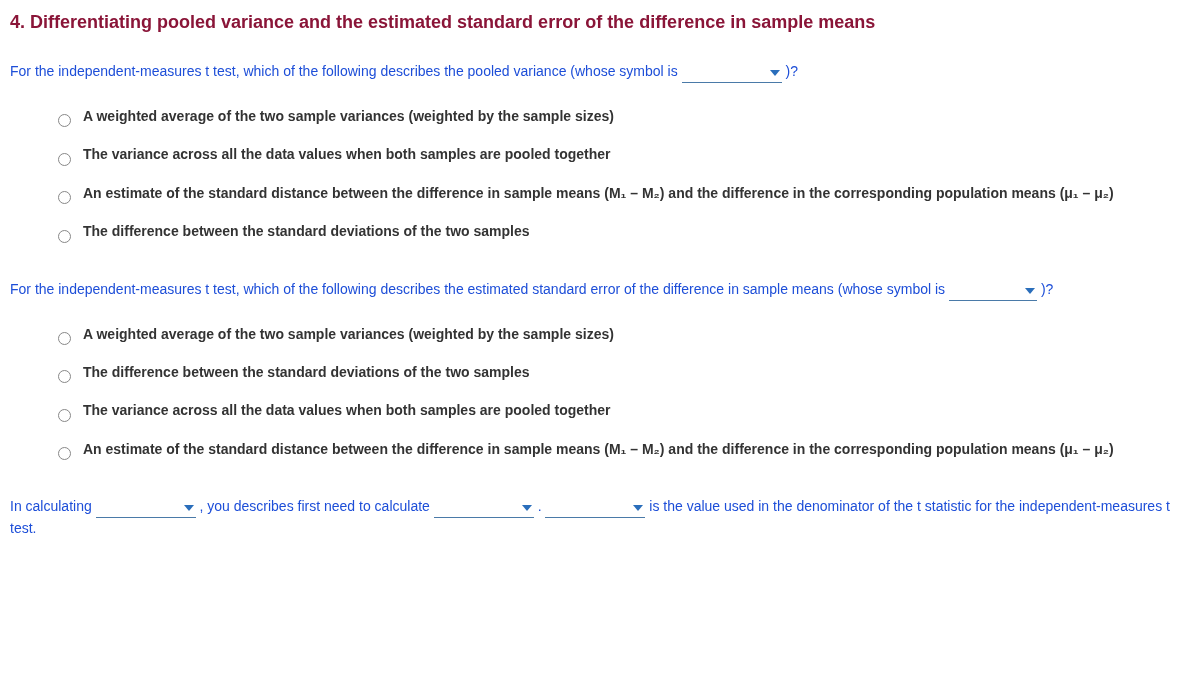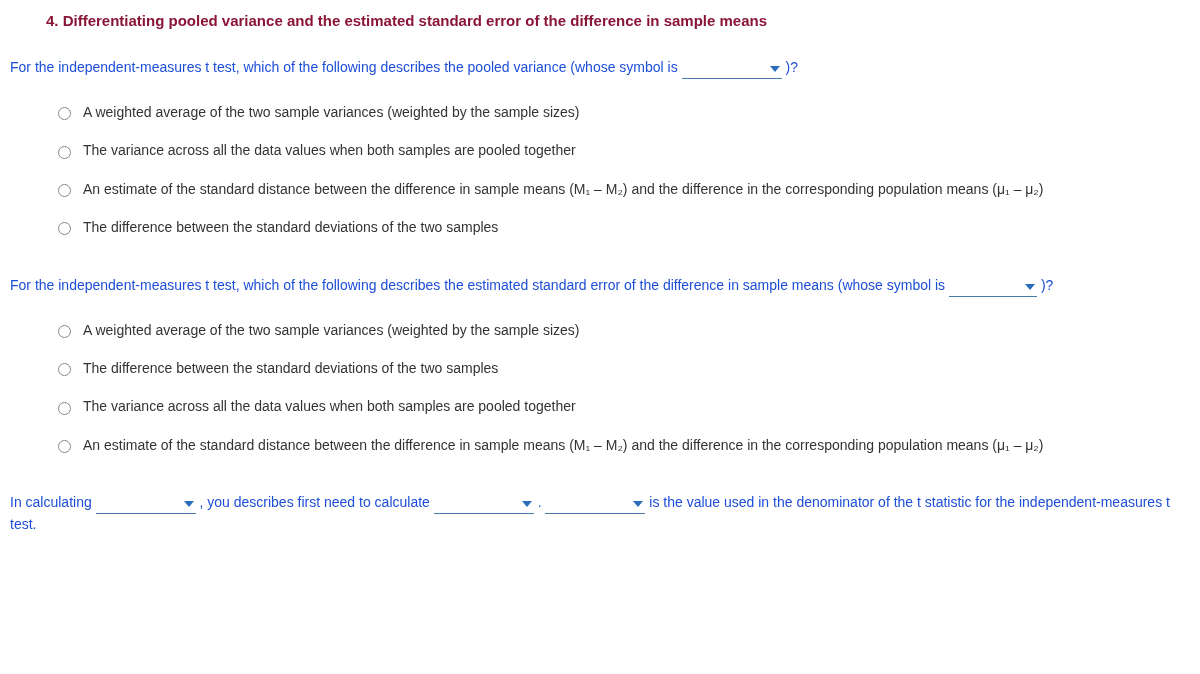--- a/index.html
+++ b/index.html
@@ -7,38 +7,38 @@
       font-family: Arial, Helvetica, sans-serif;
       font-size: 14px;
       color: #333;
       background: #fff;
       padding: 12px 10px;
       width: 1200px;
     }
     .heading {
       color: #8a1538;
       font-weight: bold;
-      font-size: 15px;
+      font-size: 18px;
       margin-bottom: 28px;
-      margin-left: 36px;
     }
     .para {
       color: #1d4ed8;
       margin-bottom: 22px;
       line-height: 1.55;
     }
     .options {
       margin-left: 48px;
       margin-bottom: 36px;
     }
     .option {
       display: flex;
-      align-items: center;
+      align-items: flex-end;
       margin-bottom: 16px;
       line-height: 1.6;
+      font-weight: bold;
     }
     .radio {
       width: 13px;
       height: 13px;
       border: 1.5px solid #888;
       border-radius: 50%;
       margin-right: 12px;
       margin-top: 3px;
       flex-shrink: 0;
     }

